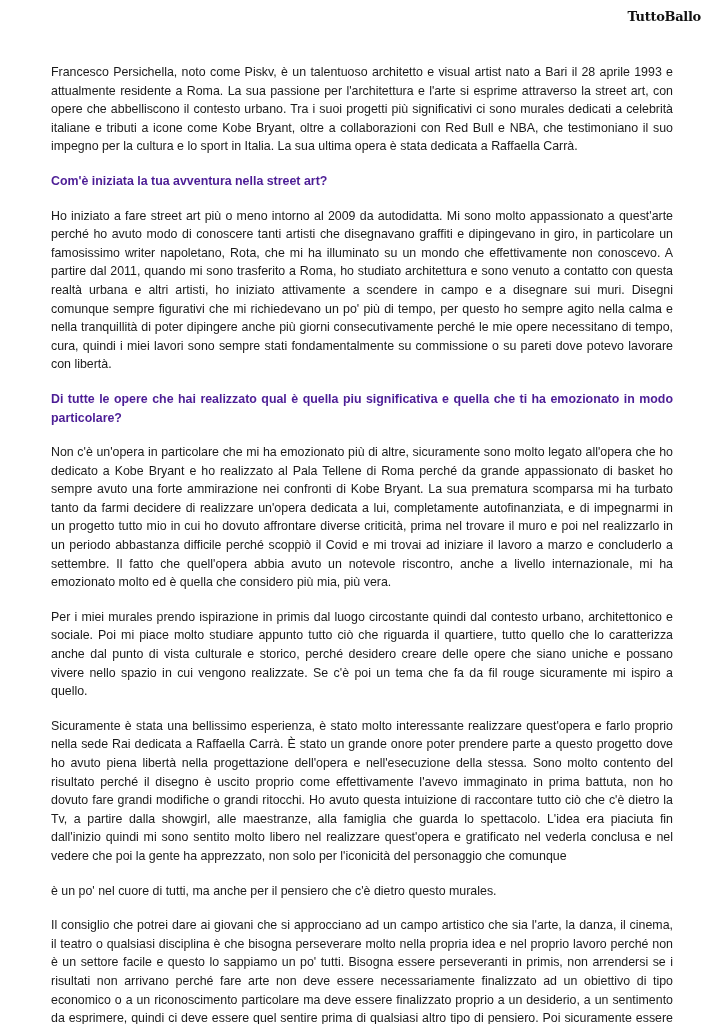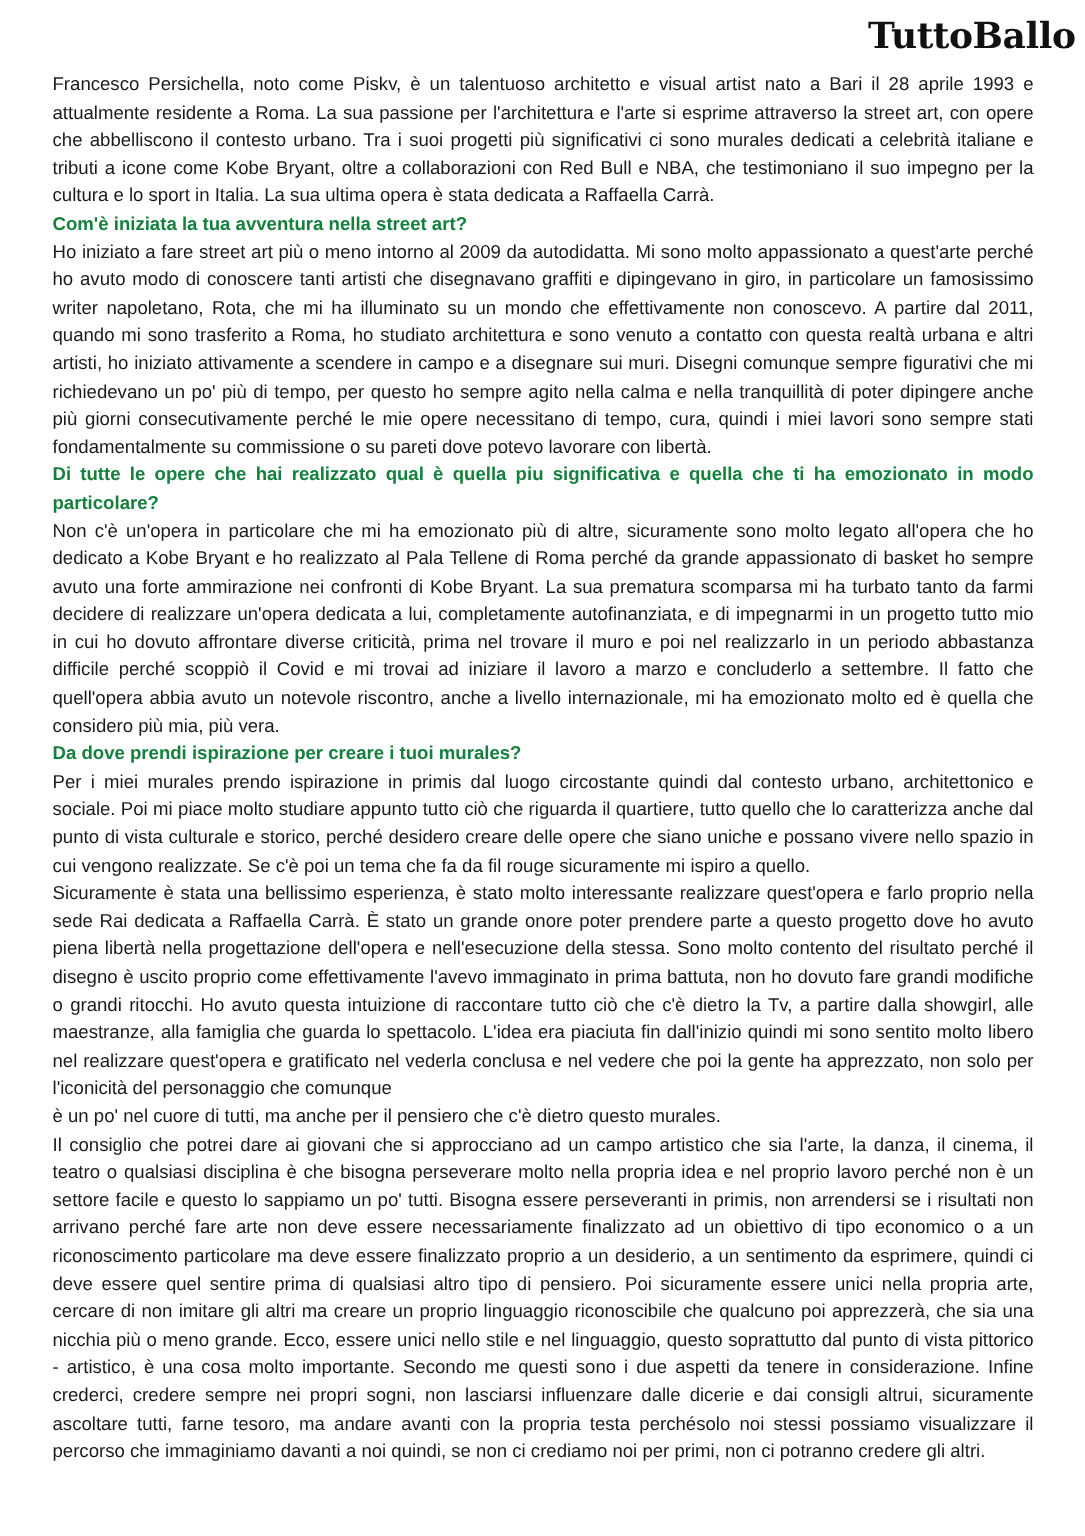--- a/index.html
+++ b/index.html
@@ -1,44 +1,43 @@
 <!DOCTYPE html>
 <html><head>
   <meta charset="utf-8">
   <style>
     html, body { margin: 0; padding: 0; background: #ffffff; }
     body { width: 723px; height: 1024px; position: relative; overflow: hidden; }
     .brand {
-      position: absolute; top: 9px; right: 6px;
+      position: absolute; top: 9px; right: 22px;
       font-family: "DejaVu Serif", serif; font-weight: bold;
-      font-size: 24px; color: #111; letter-spacing: -0.3px;
+      font-size: 13px; color: #111; letter-spacing: -0.3px;
     }
     .content {
       position: absolute; top: 47px; left: 35px; width: 654px;
       font-family: "Liberation Sans", sans-serif;
       font-size: 12.4px; line-height: 18.6px; color: #1a1a1a;
       text-align: justify;
     }
-    .content p { margin: 0; }
-    .content .q { font-weight: bold; color: #15803d; }
+    .content p { margin: 16px; }
+    .content .q { font-weight: bold; color: #4c1d95; }
   </style>
 </head>
 <body>
 
 <div class="brand">TuttoBallo</div>
 
 <div class="content">
   <p>Francesco Persichella, noto come Piskv, è un talentuoso architetto e visual artist nato a Bari il 28 aprile 1993 e attualmente residente a Roma. La sua passione per l'architettura e l'arte si esprime attraverso la street art, con opere che abbelliscono il contesto urbano. Tra i suoi progetti più significativi ci sono murales dedicati a celebrità italiane e tributi a icone come Kobe Bryant, oltre a collaborazioni con Red Bull e NBA, che testimoniano il suo impegno per la cultura e lo sport in Italia. La sua ultima opera è stata dedicata a Raffaella Carrà.</p>
 
   <p class="q">Com'è iniziata la tua avventura nella street art?</p>
   <p>Ho iniziato a fare street art più o meno intorno al 2009 da autodidatta. Mi sono molto appassionato a quest'arte perché ho avuto modo di conoscere tanti artisti che disegnavano graffiti e dipingevano in giro, in particolare un famosissimo writer napoletano, Rota, che mi ha illuminato su un mondo che effettivamente non conoscevo. A partire dal 2011, quando mi sono trasferito a Roma, ho studiato architettura e sono venuto a contatto con questa realtà urbana e altri artisti, ho iniziato attivamente a scendere in campo e a disegnare sui muri. Disegni comunque sempre figurativi che mi richiedevano un po' più di tempo, per questo ho sempre agito nella calma e nella tranquillità di poter dipingere anche più giorni consecutivamente perché le mie opere necessitano di tempo, cura, quindi i miei lavori sono sempre stati fondamentalmente su commissione o su pareti dove potevo lavorare con libertà.</p>
 
   <p class="q">Di tutte le opere che hai realizzato qual è quella piu significativa e quella che ti ha emozionato in modo particolare?</p>
   <p>Non c'è un'opera in particolare che mi ha emozionato più di altre, sicuramente sono molto legato all'opera che ho dedicato a Kobe Bryant e ho realizzato al Pala Tellene di Roma perché da grande appassionato di basket ho sempre avuto una forte ammirazione nei confronti di Kobe Bryant. La sua prematura scomparsa mi ha turbato tanto da farmi decidere di realizzare un'opera dedicata a lui, completamente autofinanziata, e di impegnarmi in un progetto tutto mio in cui ho dovuto affrontare diverse criticità, prima nel trovare il muro e poi nel realizzarlo in un periodo abbastanza difficile perché scoppiò il Covid e mi trovai ad iniziare il lavoro a marzo e concluderlo a settembre. Il fatto che quell'opera abbia avuto un notevole riscontro, anche a livello internazionale, mi ha emozionato molto ed è quella che considero più mia, più vera.</p>
 
-  <p class="q">Da dove prendi ispirazione per creare i tuoi murales?</p>
   <p>Per i miei murales prendo ispirazione in primis dal luogo circostante quindi dal contesto urbano, architettonico e sociale. Poi mi piace molto studiare appunto tutto ciò che riguarda il quartiere, tutto quello che lo caratterizza anche dal punto di vista culturale e storico, perché desidero creare delle opere che siano uniche e possano vivere nello spazio in cui vengono realizzate. Se c'è poi un tema che fa da fil rouge sicuramente mi ispiro a quello.</p>
 
   <p>Sicuramente è stata una bellissimo esperienza, è stato molto interessante realizzare quest'opera e farlo proprio nella sede Rai dedicata a Raffaella Carrà. È stato un grande onore poter prendere parte a questo progetto dove ho avuto piena libertà nella progettazione dell'opera e nell'esecuzione della stessa. Sono molto contento del risultato perché il disegno è uscito proprio come effettivamente l'avevo immaginato in prima battuta, non ho dovuto fare grandi modifiche o grandi ritocchi. Ho avuto questa intuizione di raccontare tutto ciò che c'è dietro la Tv, a partire dalla showgirl, alle maestranze, alla famiglia che guarda lo spettacolo. L'idea era piaciuta fin dall'inizio quindi mi sono sentito molto libero nel realizzare quest'opera e gratificato nel vederla conclusa e nel vedere che poi la gente ha apprezzato, non solo per l'iconicità del personaggio che comunque</p>
   <p>è un po' nel cuore di tutti, ma anche per il pensiero che c'è dietro questo murales.</p>
 
   <p>Il consiglio che potrei dare ai giovani che si approcciano ad un campo artistico che sia l'arte, la danza, il cinema, il teatro o qualsiasi disciplina è che bisogna perseverare molto nella propria idea e nel proprio lavoro perché non è un settore facile e questo lo sappiamo un po' tutti. Bisogna essere perseveranti in primis, non arrendersi se i risultati non arrivano perché fare arte non deve essere necessariamente finalizzato ad un obiettivo di tipo economico o a un riconoscimento particolare ma deve essere finalizzato proprio a un desiderio, a un sentimento da esprimere, quindi ci deve essere quel sentire prima di qualsiasi altro tipo di pensiero. Poi sicuramente essere unici nella propria arte, cercare di non imitare gli altri ma creare un proprio linguaggio riconoscibile che qualcuno poi apprezzerà, che sia una nicchia più o meno grande. Ecco, essere unici nello stile e nel linguaggio, questo soprattutto dal punto di vista pittorico - artistico, è una cosa molto importante. Secondo me questi sono i due aspetti da tenere in considerazione. Infine crederci, credere sempre nei propri sogni, non lasciarsi influenzare dalle dicerie e dai consigli altrui, sicuramente ascoltare tutti, farne tesoro, ma andare avanti con la propria testa perchésolo noi stessi possiamo visualizzare il percorso che immaginiamo davanti a noi quindi, se non ci crediamo noi per primi, non ci potranno credere gli altri.</p>
 </div>
 
 </body></html>

